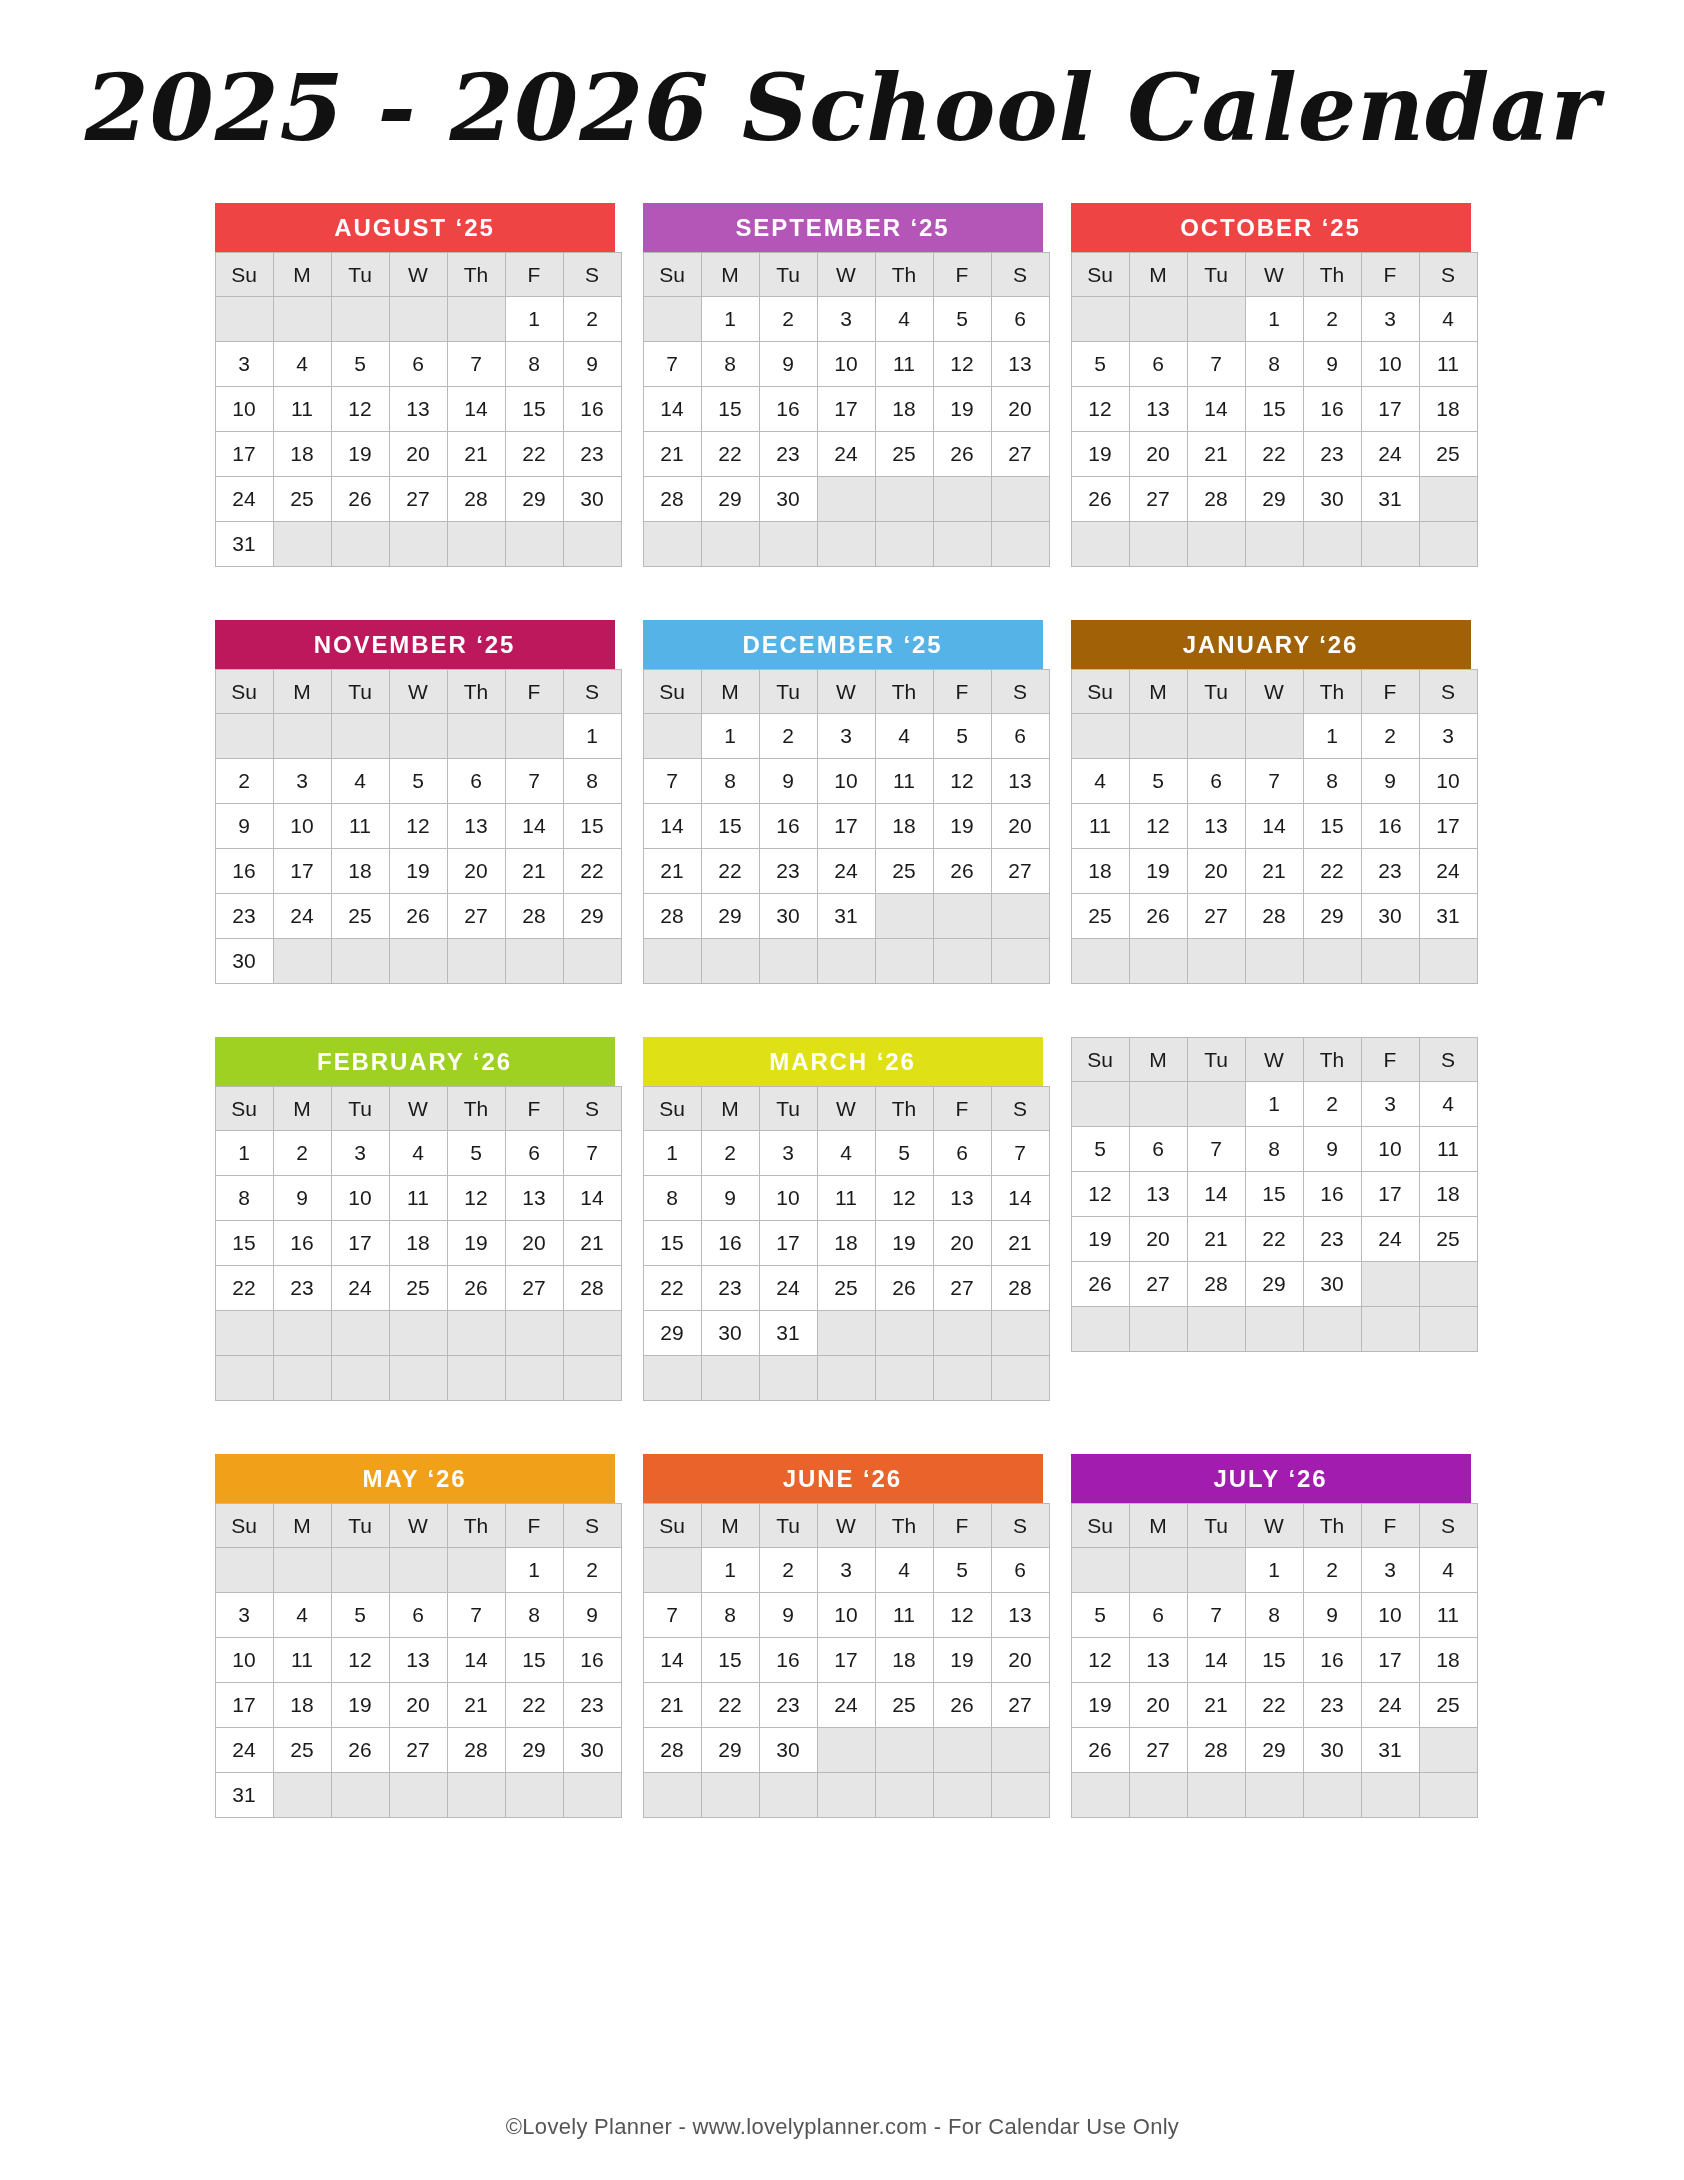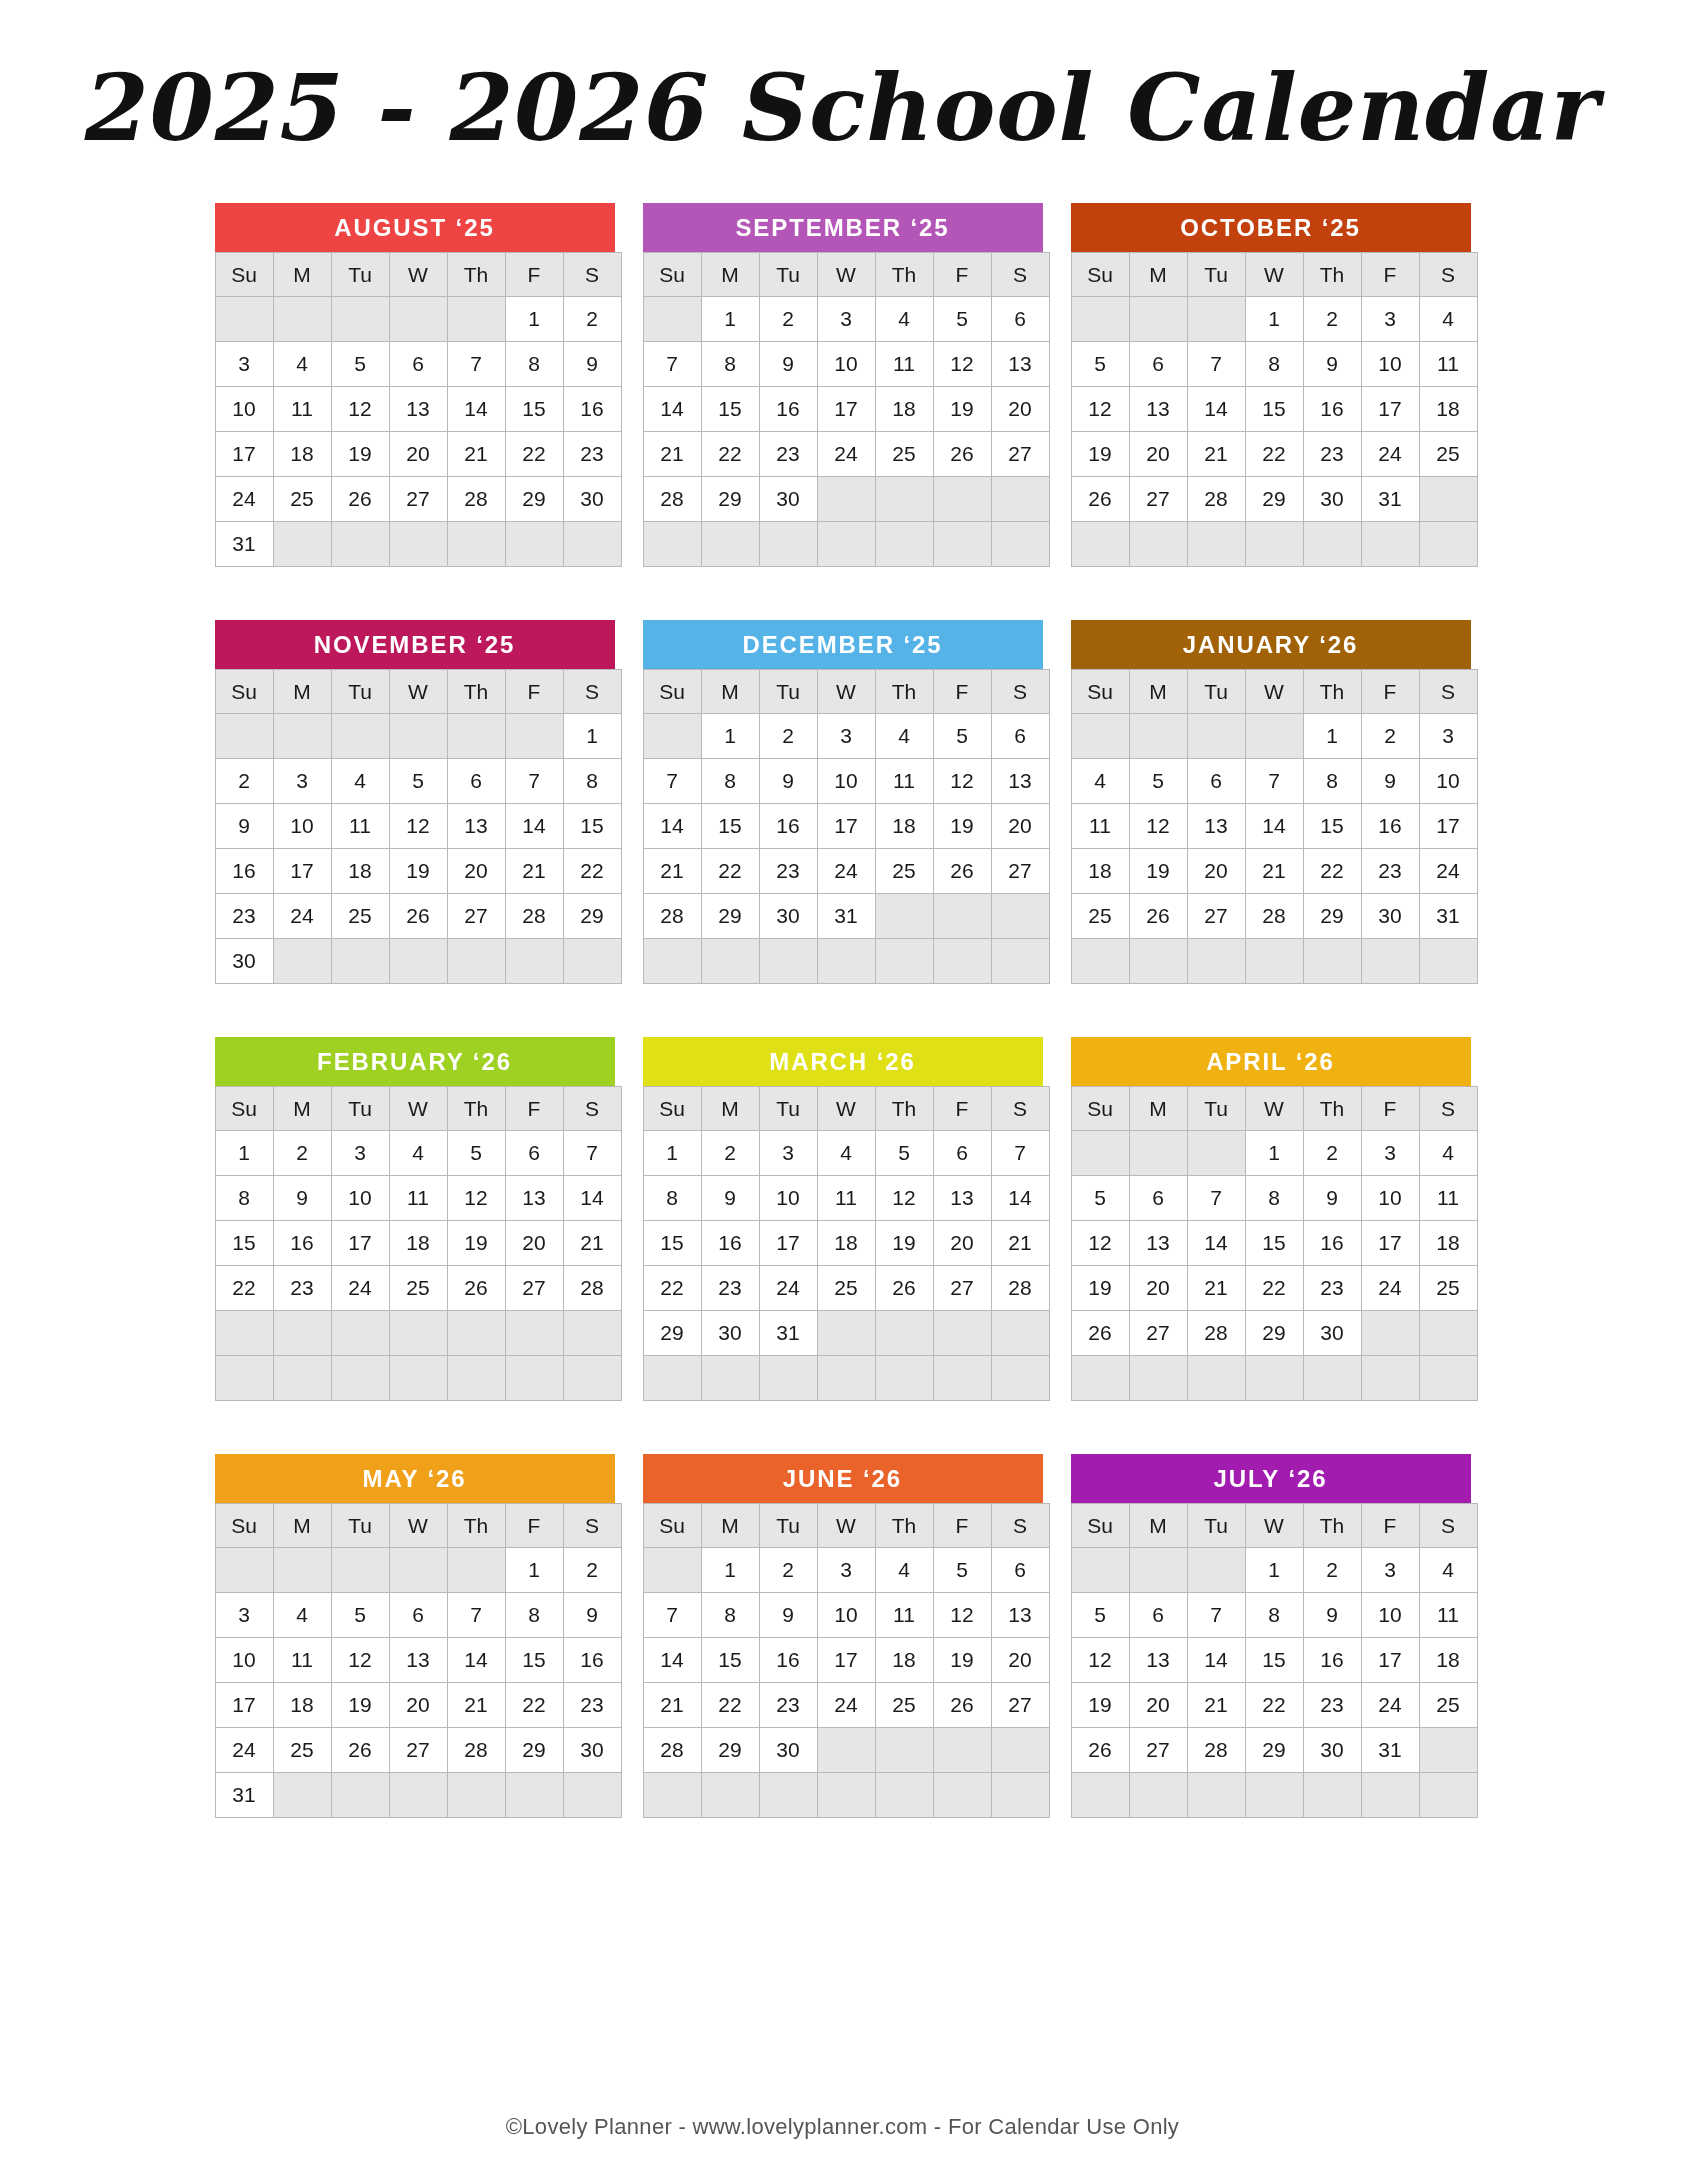--- a/index.html
+++ b/index.html
@@ -239,21 +239,21 @@
               <td class="empty"></td>
               <td class="empty"></td>
               <td class="empty"></td>
               <td class="empty"></td>
               <td class="empty"></td>
             </tr>
           </tbody>
         </table>
       </div>
       <div class="month">
-        <div class="month-header" style="background: #c2410c;">OCTOBER ‘25</div>
+        <div class="month-header" style="background: #ef4444;">OCTOBER ‘25</div>
         <table class="cal">
           <thead>
             <tr>
               <th>Su</th>
               <th>M</th>
               <th>Tu</th>
               <th>W</th>
               <th>Th</th>
               <th>F</th>
               <th>S</th>
@@ -671,21 +671,20 @@
               <td class="empty"></td>
               <td class="empty"></td>
               <td class="empty"></td>
               <td class="empty"></td>
               <td class="empty"></td>
             </tr>
           </tbody>
         </table>
       </div>
       <div class="month">
-        <div class="month-header" style="background: rgb(239, 178, 17);">APRIL ‘26</div>
         <table class="cal">
           <thead>
             <tr>
               <th>Su</th>
               <th>M</th>
               <th>Tu</th>
               <th>W</th>
               <th>Th</th>
               <th>F</th>
               <th>S</th>

